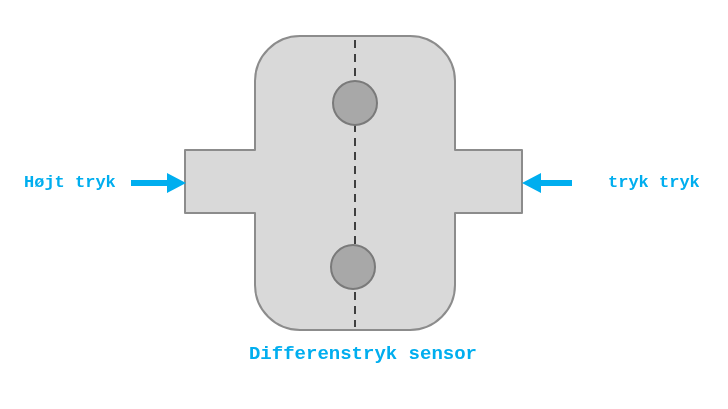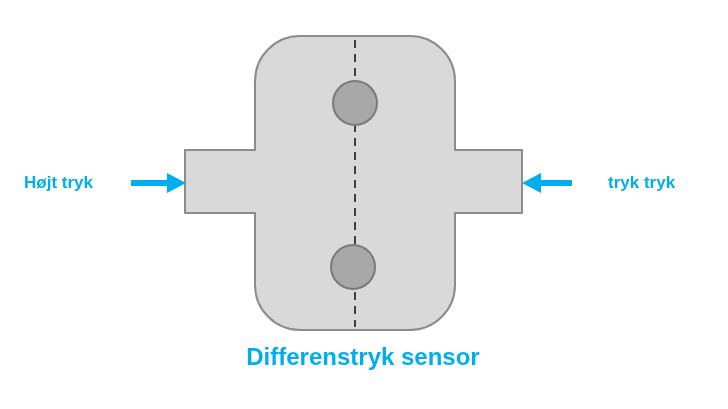--- a/index.html
+++ b/index.html
@@ -20,35 +20,36 @@
     left: 0;
     top: 0;
   }
   .label {
     position: absolute;
     color: #00AEEF;
     font-weight: bold;
     font-size: 17px;
     white-space: nowrap;
     user-select: none;
+    font-family: Liberation Mono, monospace;
   }
   .label-left {
     left: 24px;
     top: 173px;
   }
   .label-right {
     left: 608px;
     top: 173px;
   }
   .label-caption {
     left: 243px;
     top: 343px;
     width: 240px;
     text-align: center;
-    font-size: 24px;
+    font-size: 19px;
   }
 </style>
 </head>
 <body>
 
 <div class="stage">
 
   <svg class="diagram-svg" width="728" height="409" viewBox="0 0 728 409">
 
     <path stroke="#8C8C8C" stroke-width="2" stroke-linejoin="round" d="M 300 36

